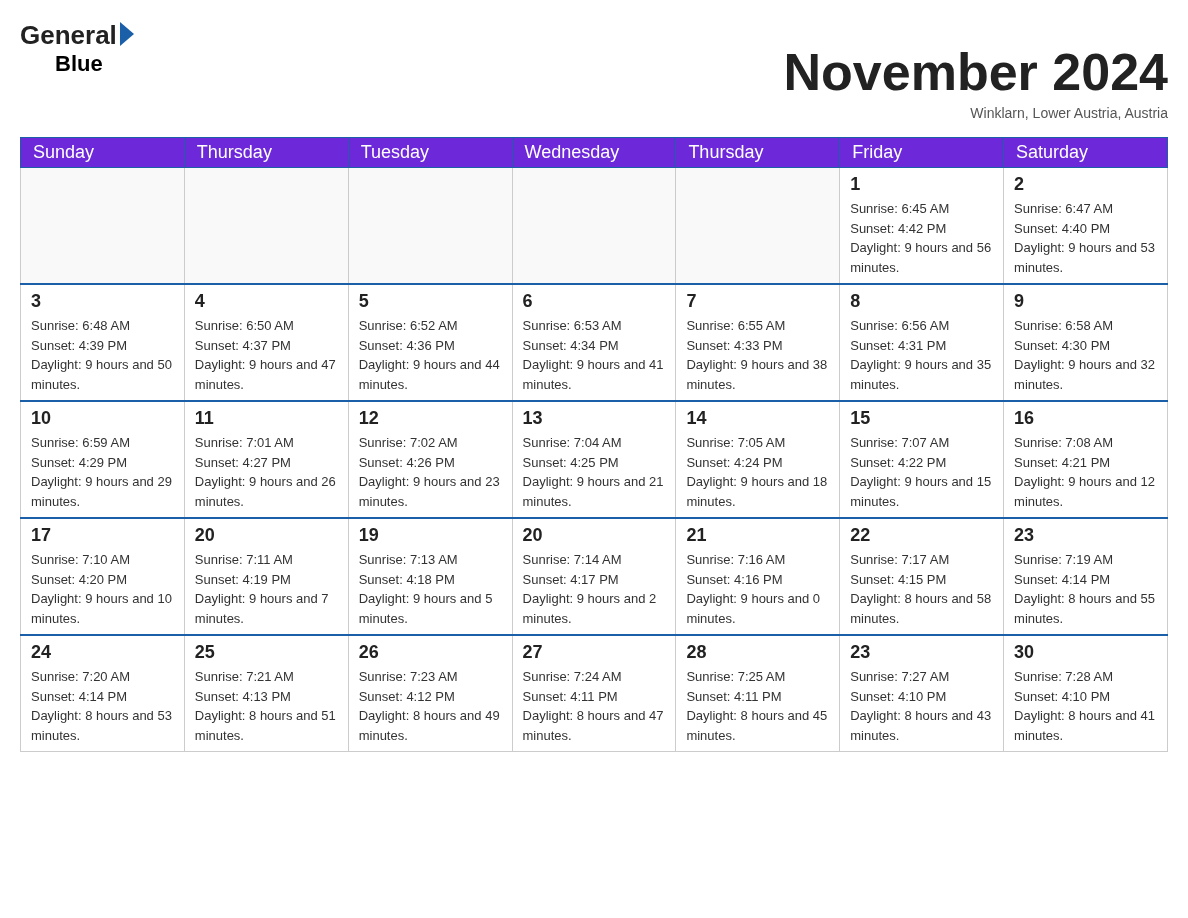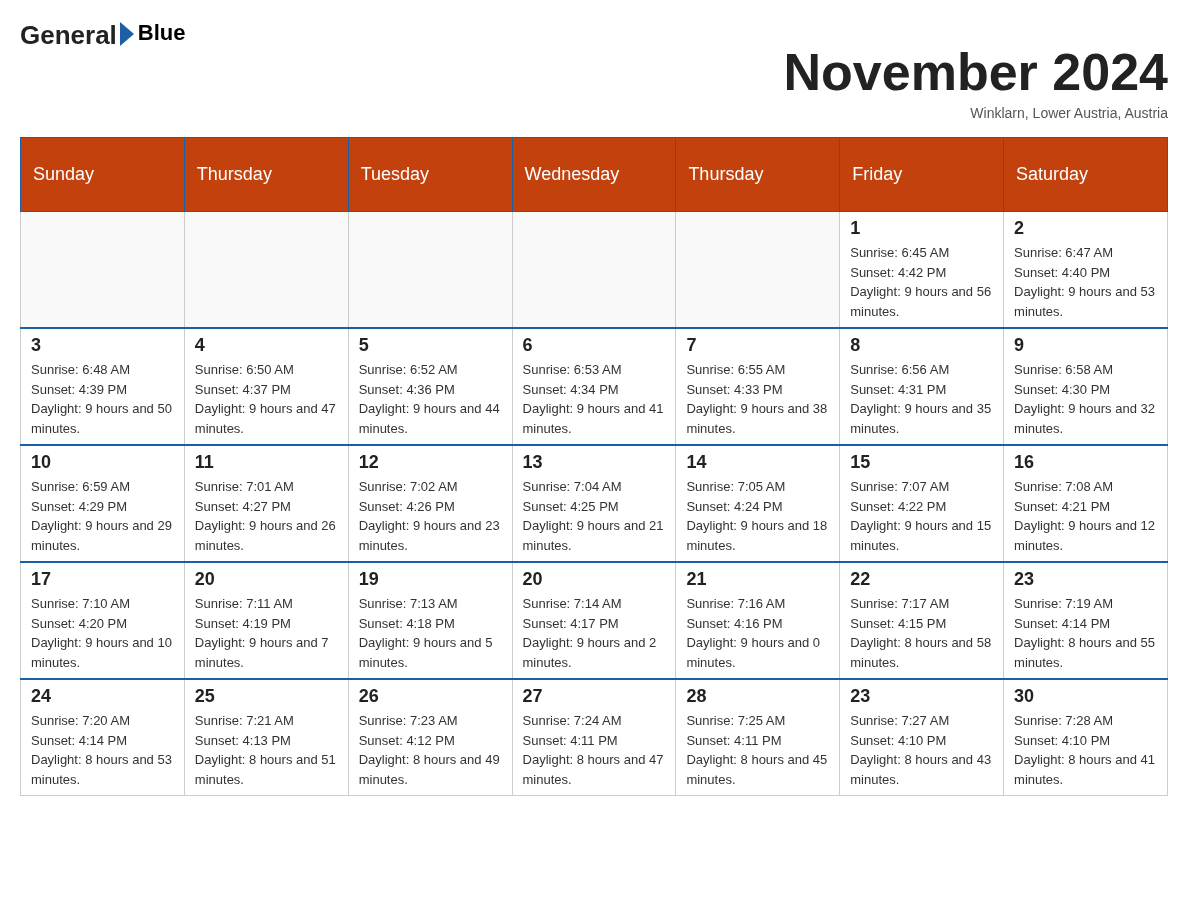--- a/index.html
+++ b/index.html
@@ -11,22 +11,22 @@
       min-height: 918px;
     }
     .header-section {
       display: flex;
       justify-content: space-between;
       align-items: flex-start;
       margin-bottom: 16px;
     }
     .logo {
       display: flex;
-      flex-direction: row;
-      align-items: flex-start;
+      flex-direction: column;
+      align-items: center;
     }
     .logo-top {
       display: flex;
       align-items: center;
       font-size: 26px;
       font-weight: bold;
       color: #222;
     }
     .logo-arrow {
       width: 0;
@@ -57,25 +57,25 @@
       font-size: 14px;
       color: #555;
       margin-top: 4px;
     }
     .calendar-table {
       width: 100%;
       border-collapse: collapse;
       border: 1px solid #aaa;
     }
     .calendar-table th {
-      background-color: #c2410c;
+      background-color: #6d28d9;
       color: #fff;
       font-size: 18px;
       font-weight: normal;
-      padding: 26px 12px;
+      padding: 4px 12px;
       text-align: left;
       border: 1px solid #1a5fa8;
     }
     .calendar-table td {
       vertical-align: top;
       border: 1px solid #ccc;
       padding: 6px 10px;
       width: 14.28%;
       min-height: 110px;
       font-size: 13px;

